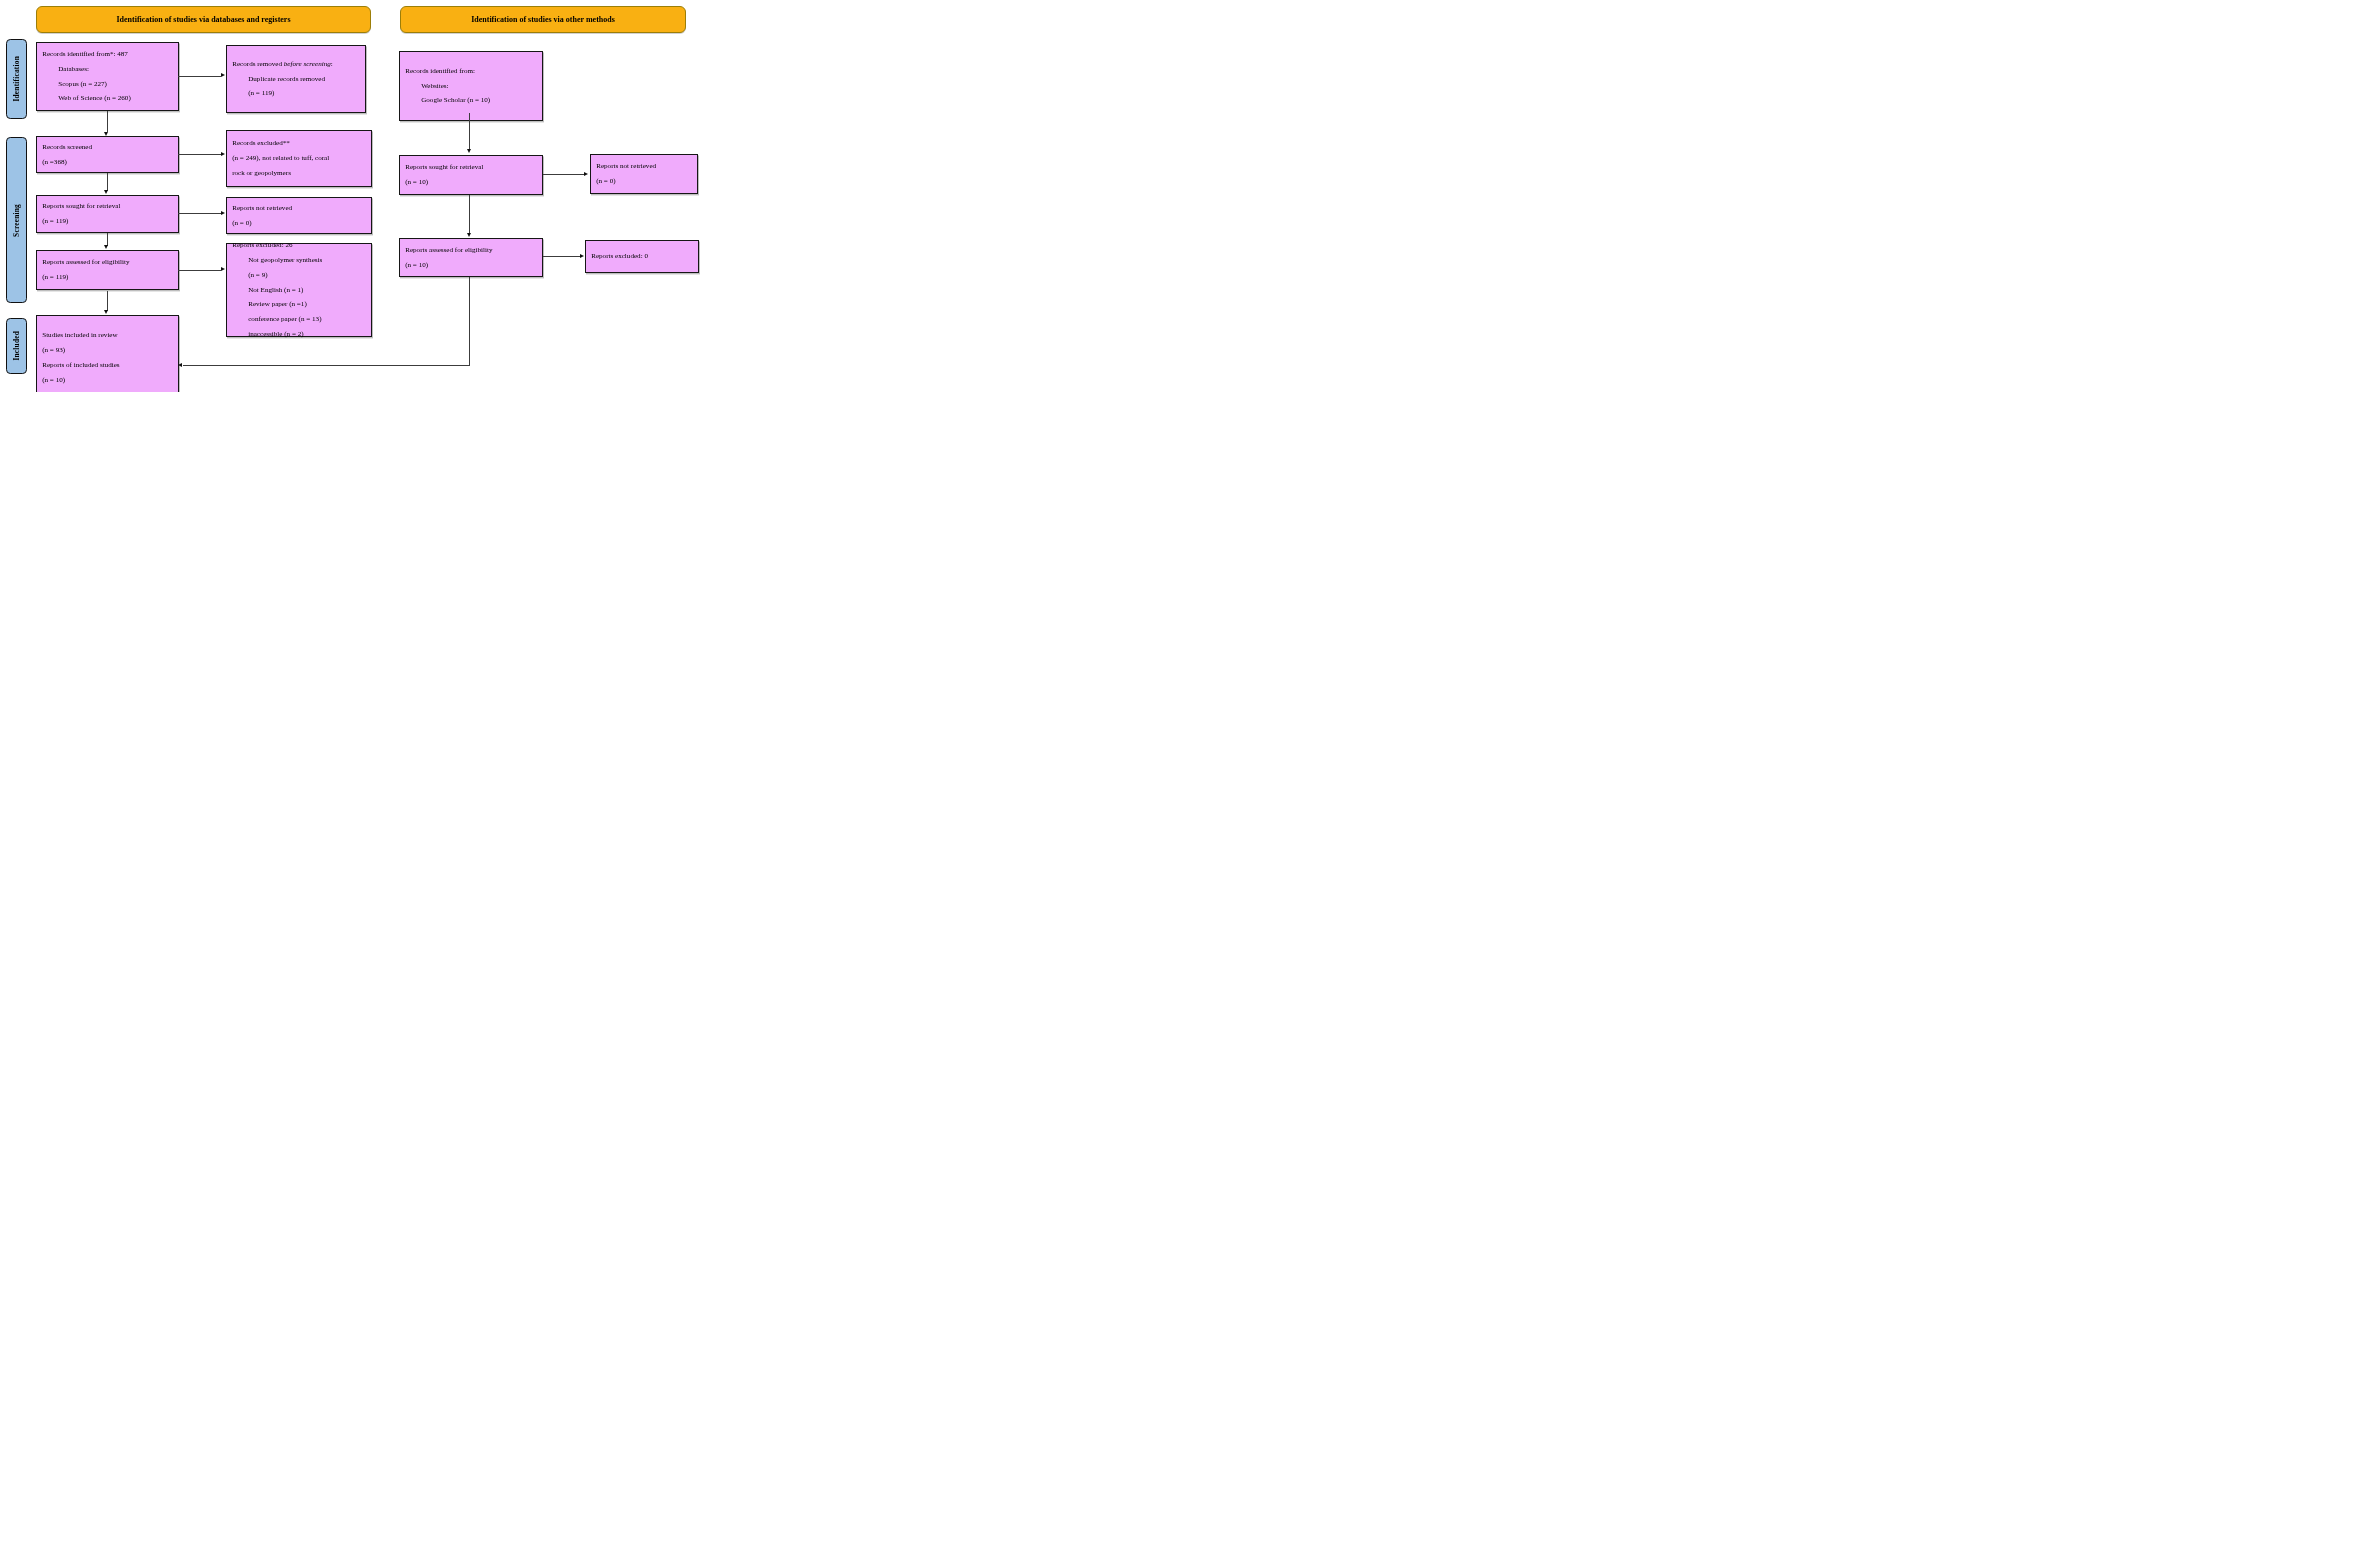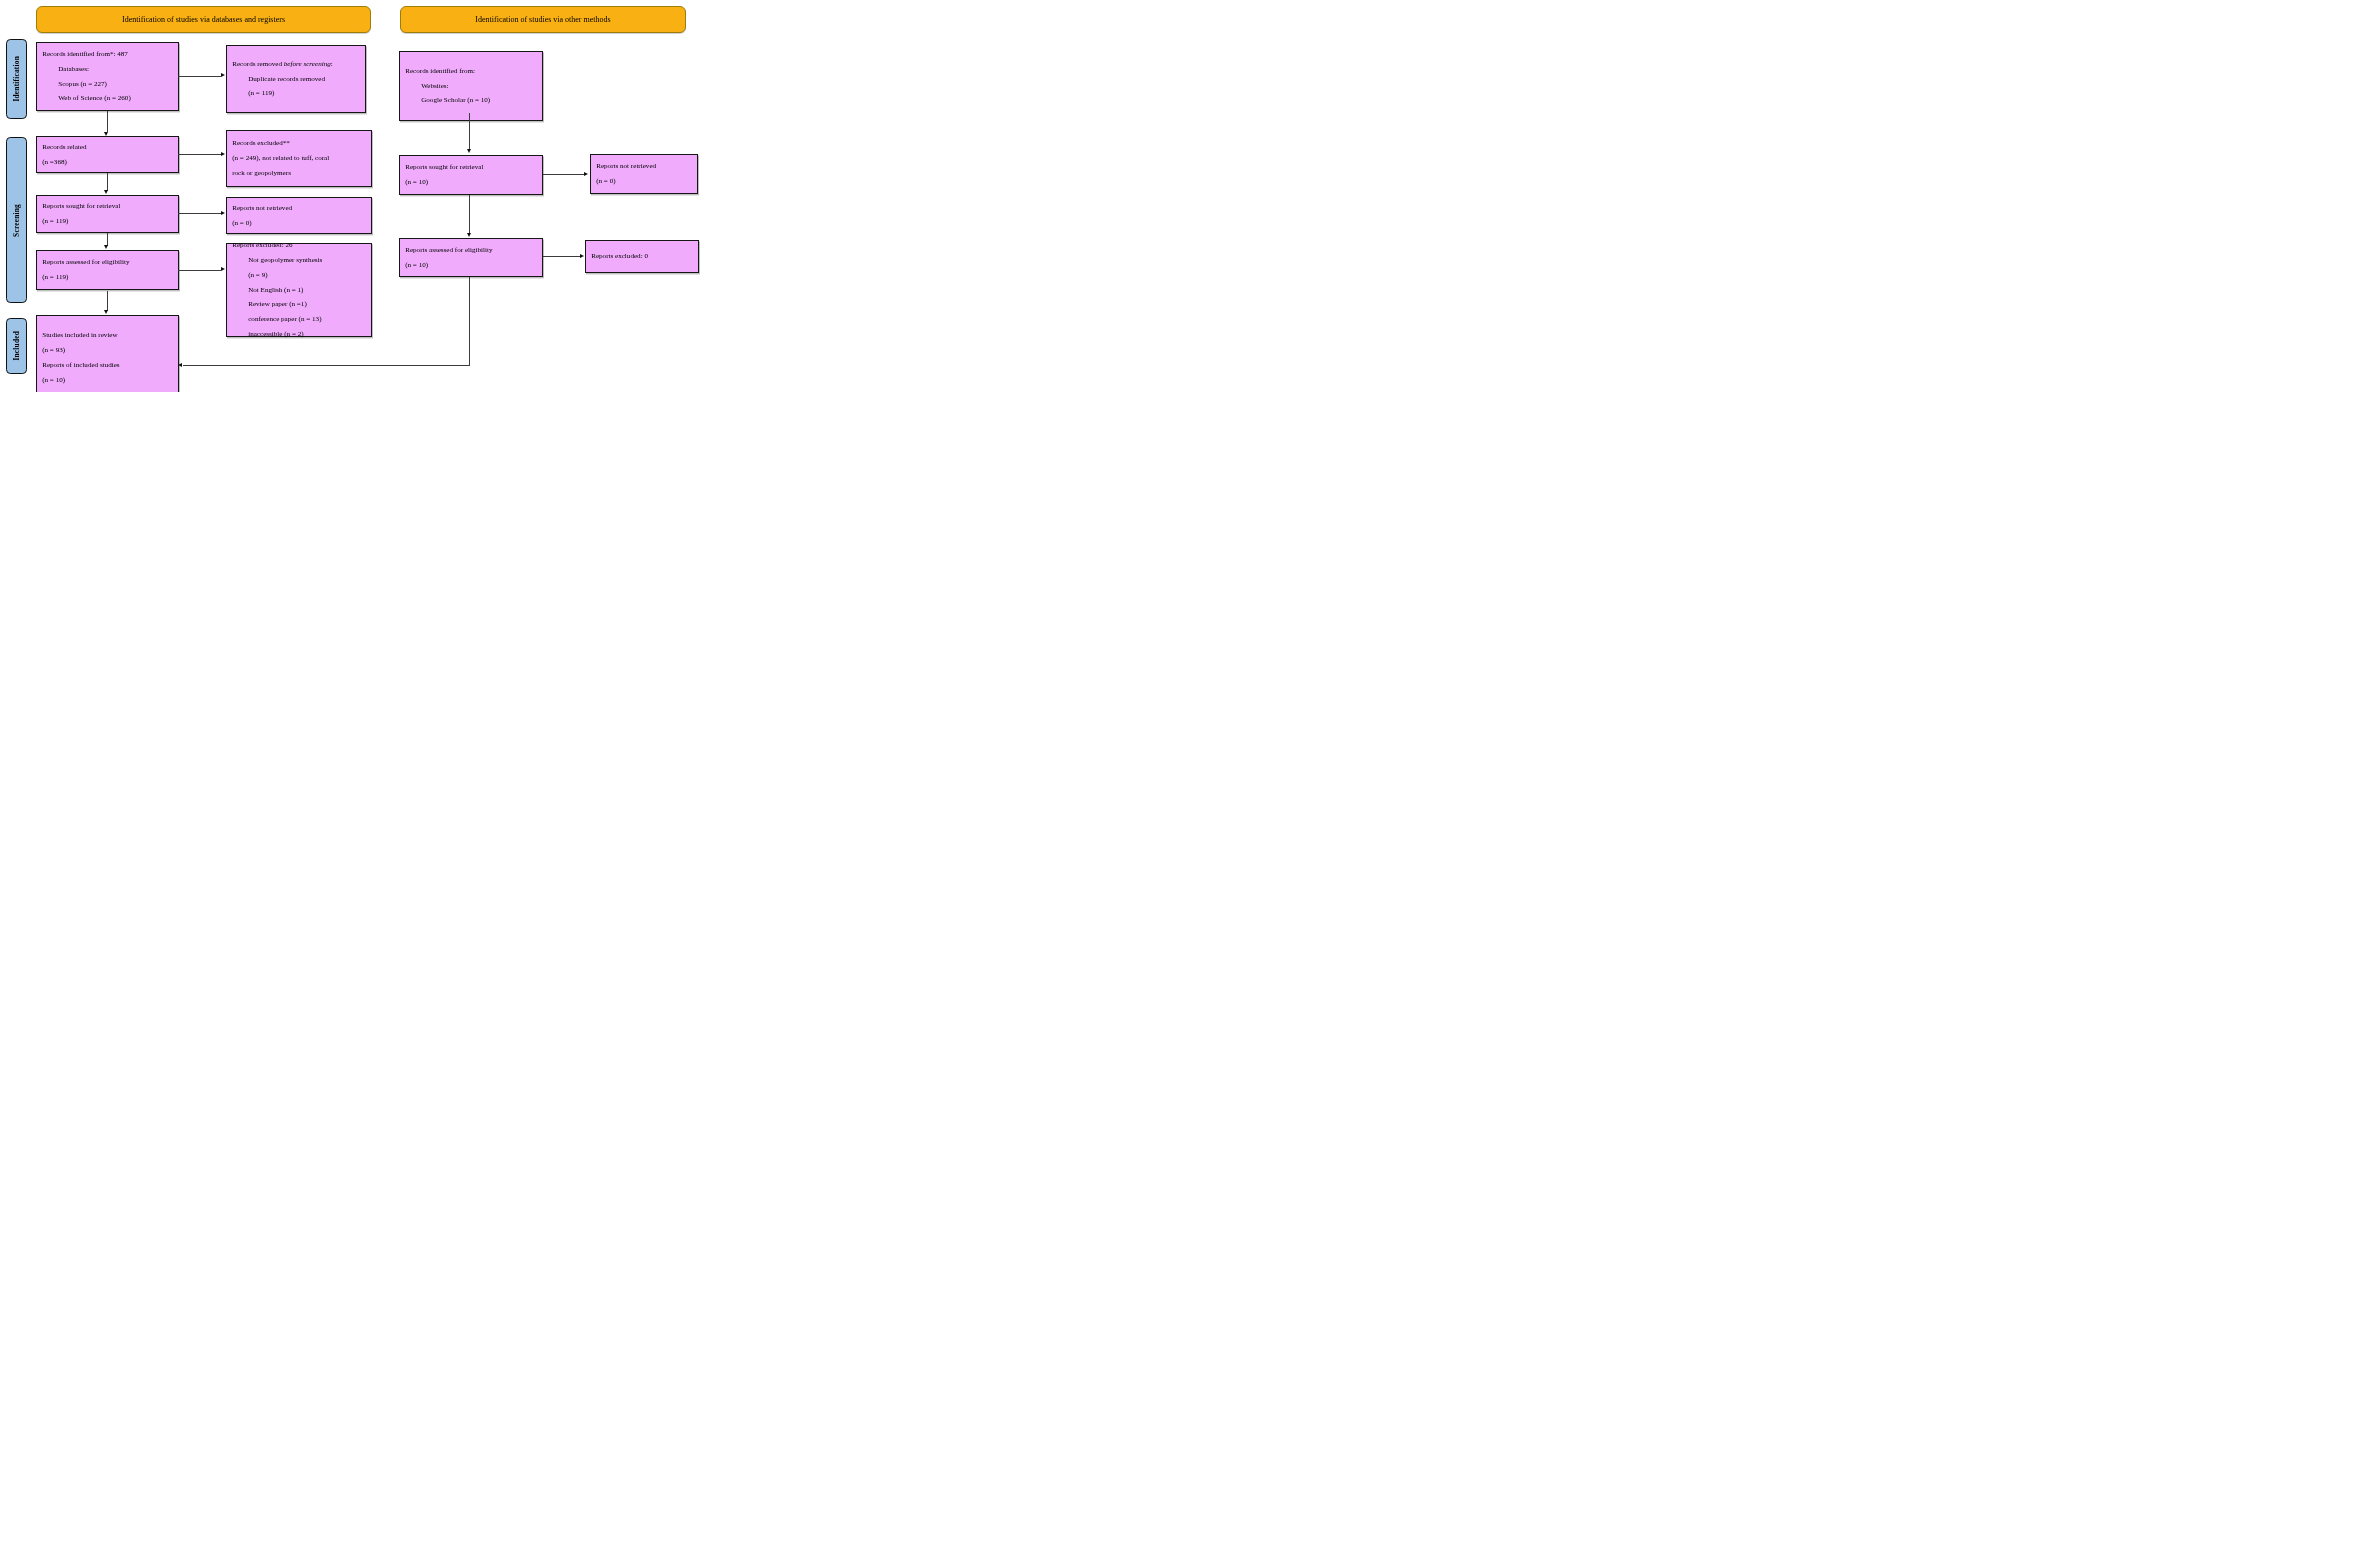--- a/index.html
+++ b/index.html
@@ -3,21 +3,21 @@
 <meta charset="utf-8">
 <style>
   html,body{margin:0;padding:0;background:#ffffff;}
   .canvas{
     position:relative;width:739px;height:392px;background:#fff;
     font-family:"Liberation Serif","DejaVu Serif",serif;color:#000;overflow:hidden;
   }
   .banner{
     position:absolute;display:flex;align-items:center;justify-content:center;text-align:center;
     background:var(--banner-fill,#F9B012);border:1.4px solid var(--banner-border,#9C7E08);
-    border-radius:6px;font-weight:normal;font-size:8px;box-sizing:border-box;
+    border-radius:6px;font-weight:bold;font-size:8px;box-sizing:border-box;
     box-shadow:0 1px 0 rgba(0,0,0,.18);
   }
   .side-label{
     position:absolute;display:flex;align-items:center;justify-content:center;
     background:var(--label-fill,#9DC3E6);border:1.2px solid #111;border-radius:4.3px;
     font-weight:bold;font-size:7.4px;box-sizing:border-box;
   }
   .side-label span{writing-mode:vertical-rl;transform:rotate(180deg);letter-spacing:0.2px;}
   .box{
     position:absolute;background:#f0abfc;border:1.2px solid #161616;
@@ -63,21 +63,21 @@
     <div class="bl ind">Web of Science (n = 260)</div>
   </div>
 
   <div class="box" style="left:226px;top:45px;width:140px;height:68px;">
     <div class="bl"><span>Records removed </span><span class="it">before screening</span><span>:</span></div>
     <div class="bl ind">Duplicate records removed</div>
     <div class="bl ind">(n = 119)</div>
   </div>
 
   <div class="box" style="left:36px;top:136px;width:143px;height:37px;">
-    <div class="bl">Records related</div>
+    <div class="bl">Records screened</div>
     <div class="bl">(n =368)</div>
   </div>
 
   <div class="box" style="left:226px;top:130px;width:146px;height:57px;">
     <div class="bl">Records excluded**</div>
     <div class="bl">(n = 249), not related to tuff, coral</div>
     <div class="bl">rock or geopolymers</div>
   </div>
 
   <div class="box" style="left:36px;top:195px;width:143px;height:38px;">

